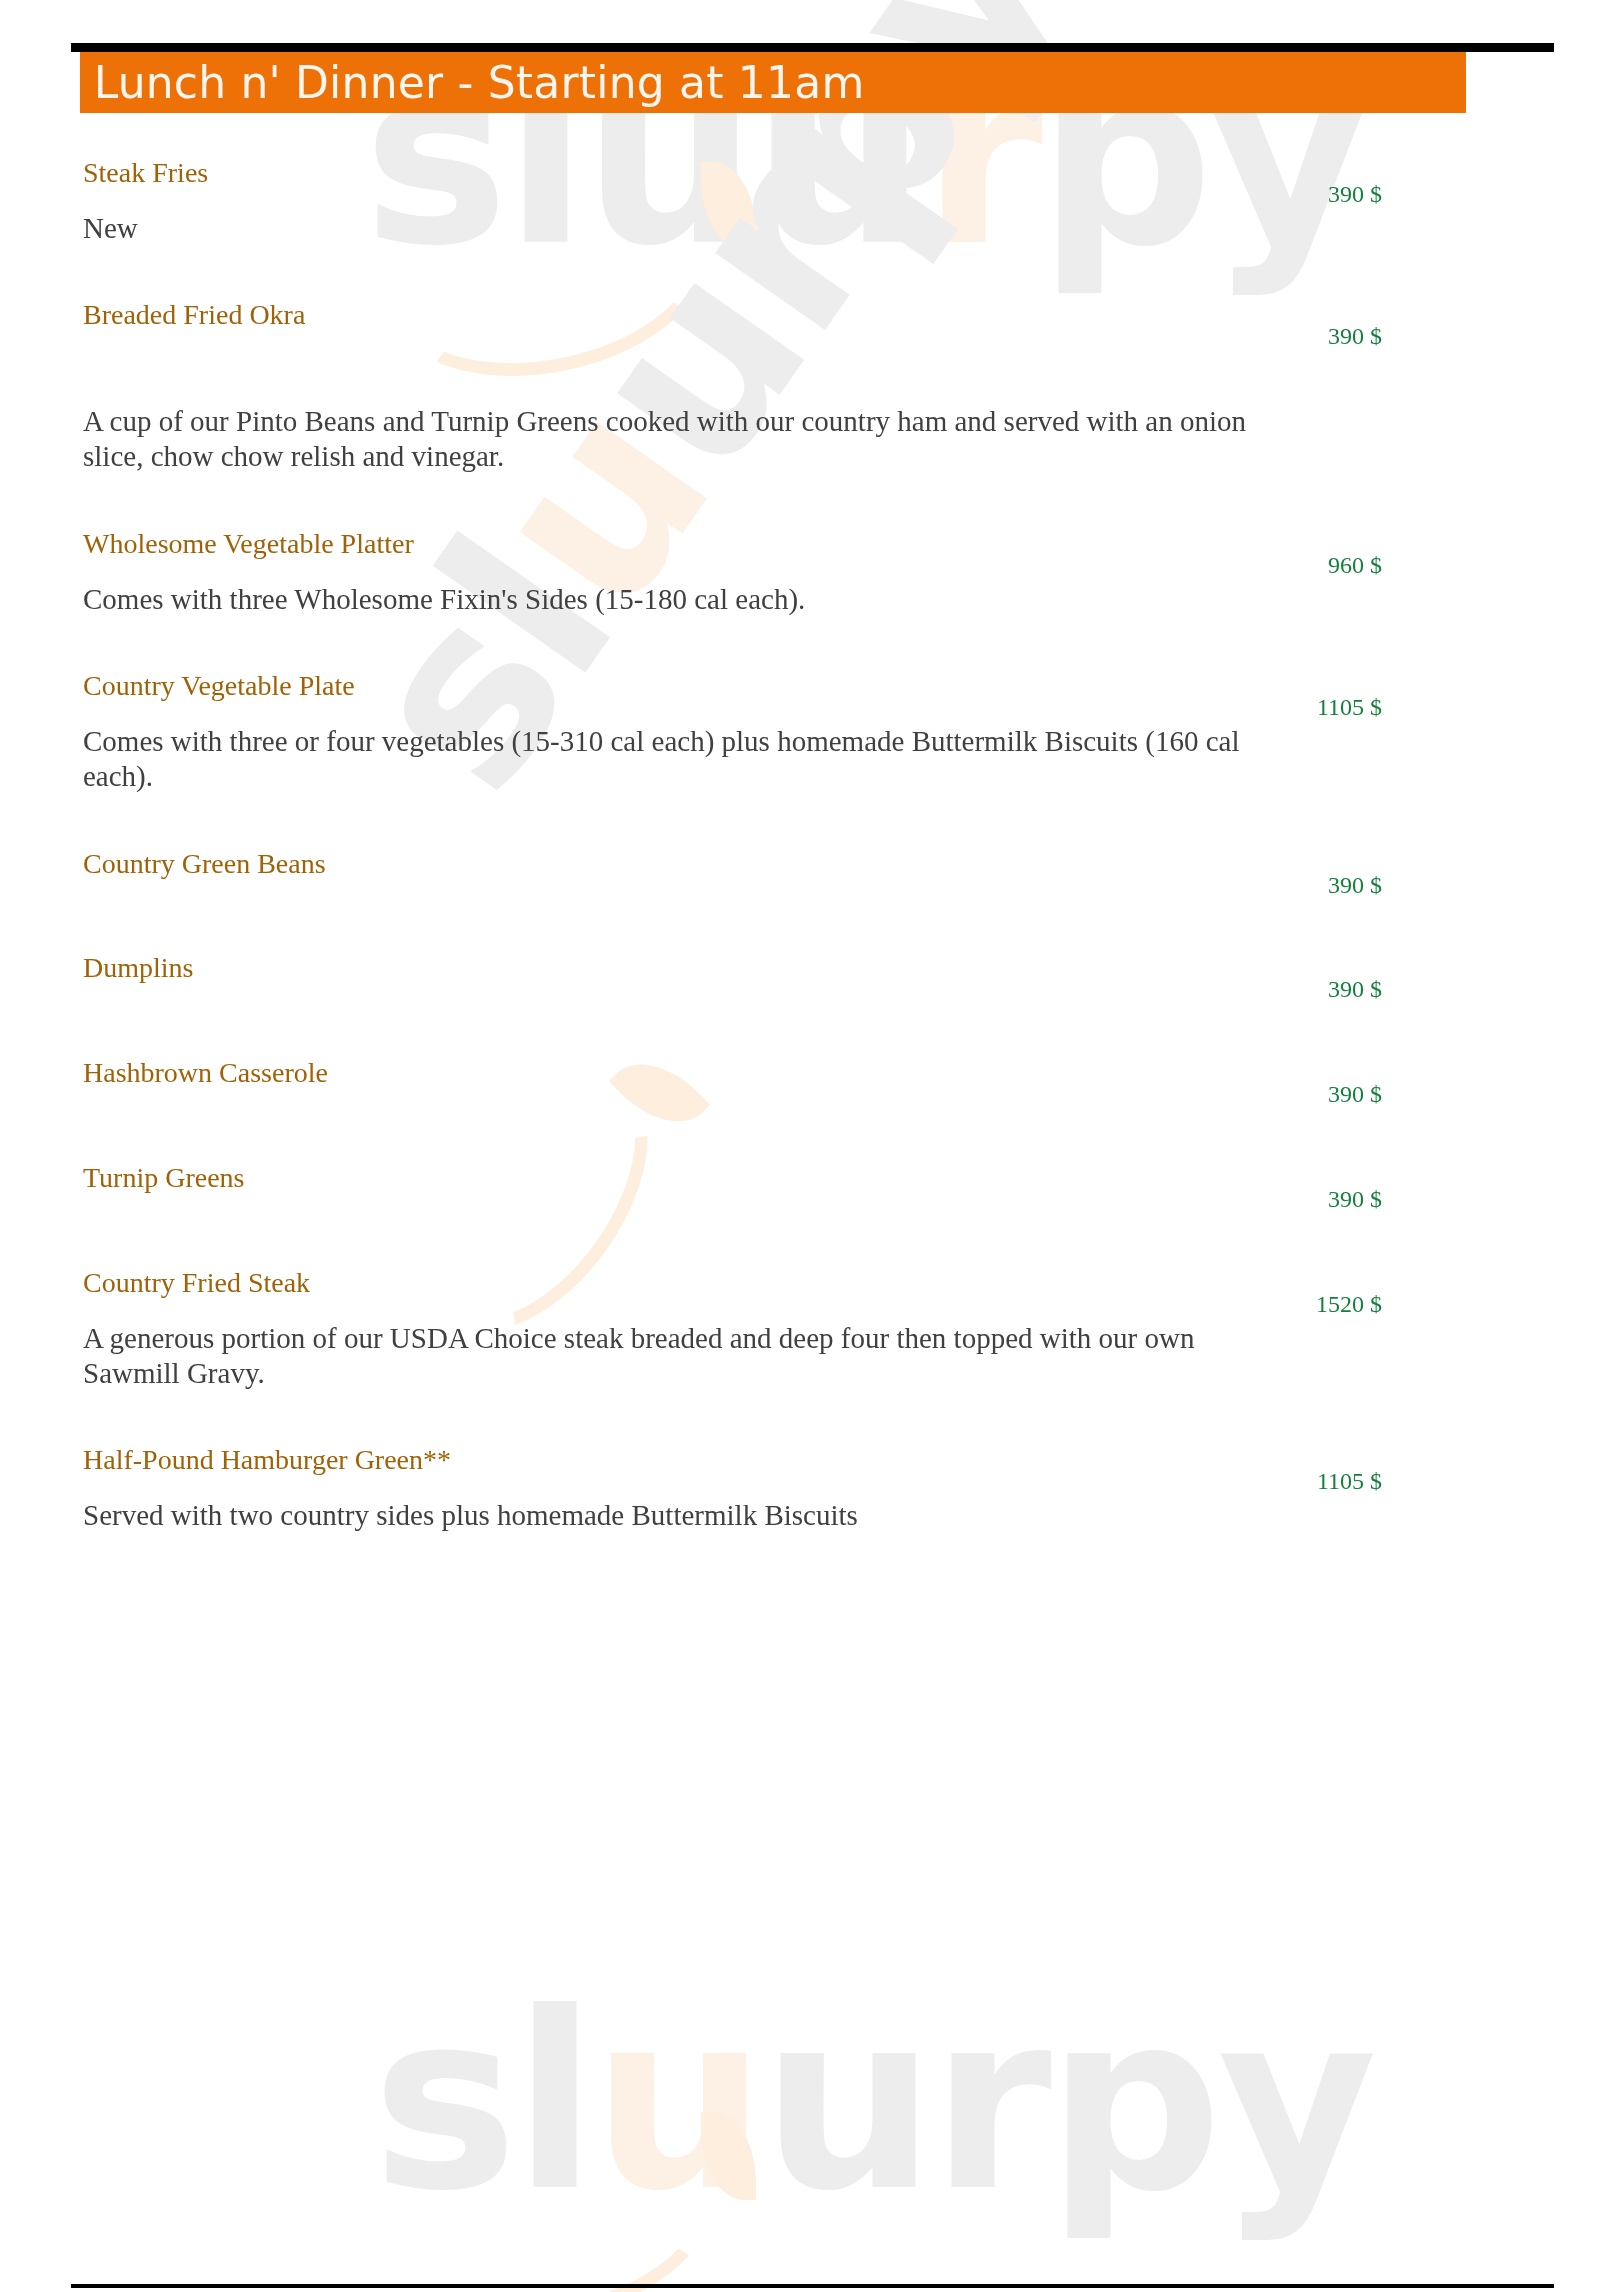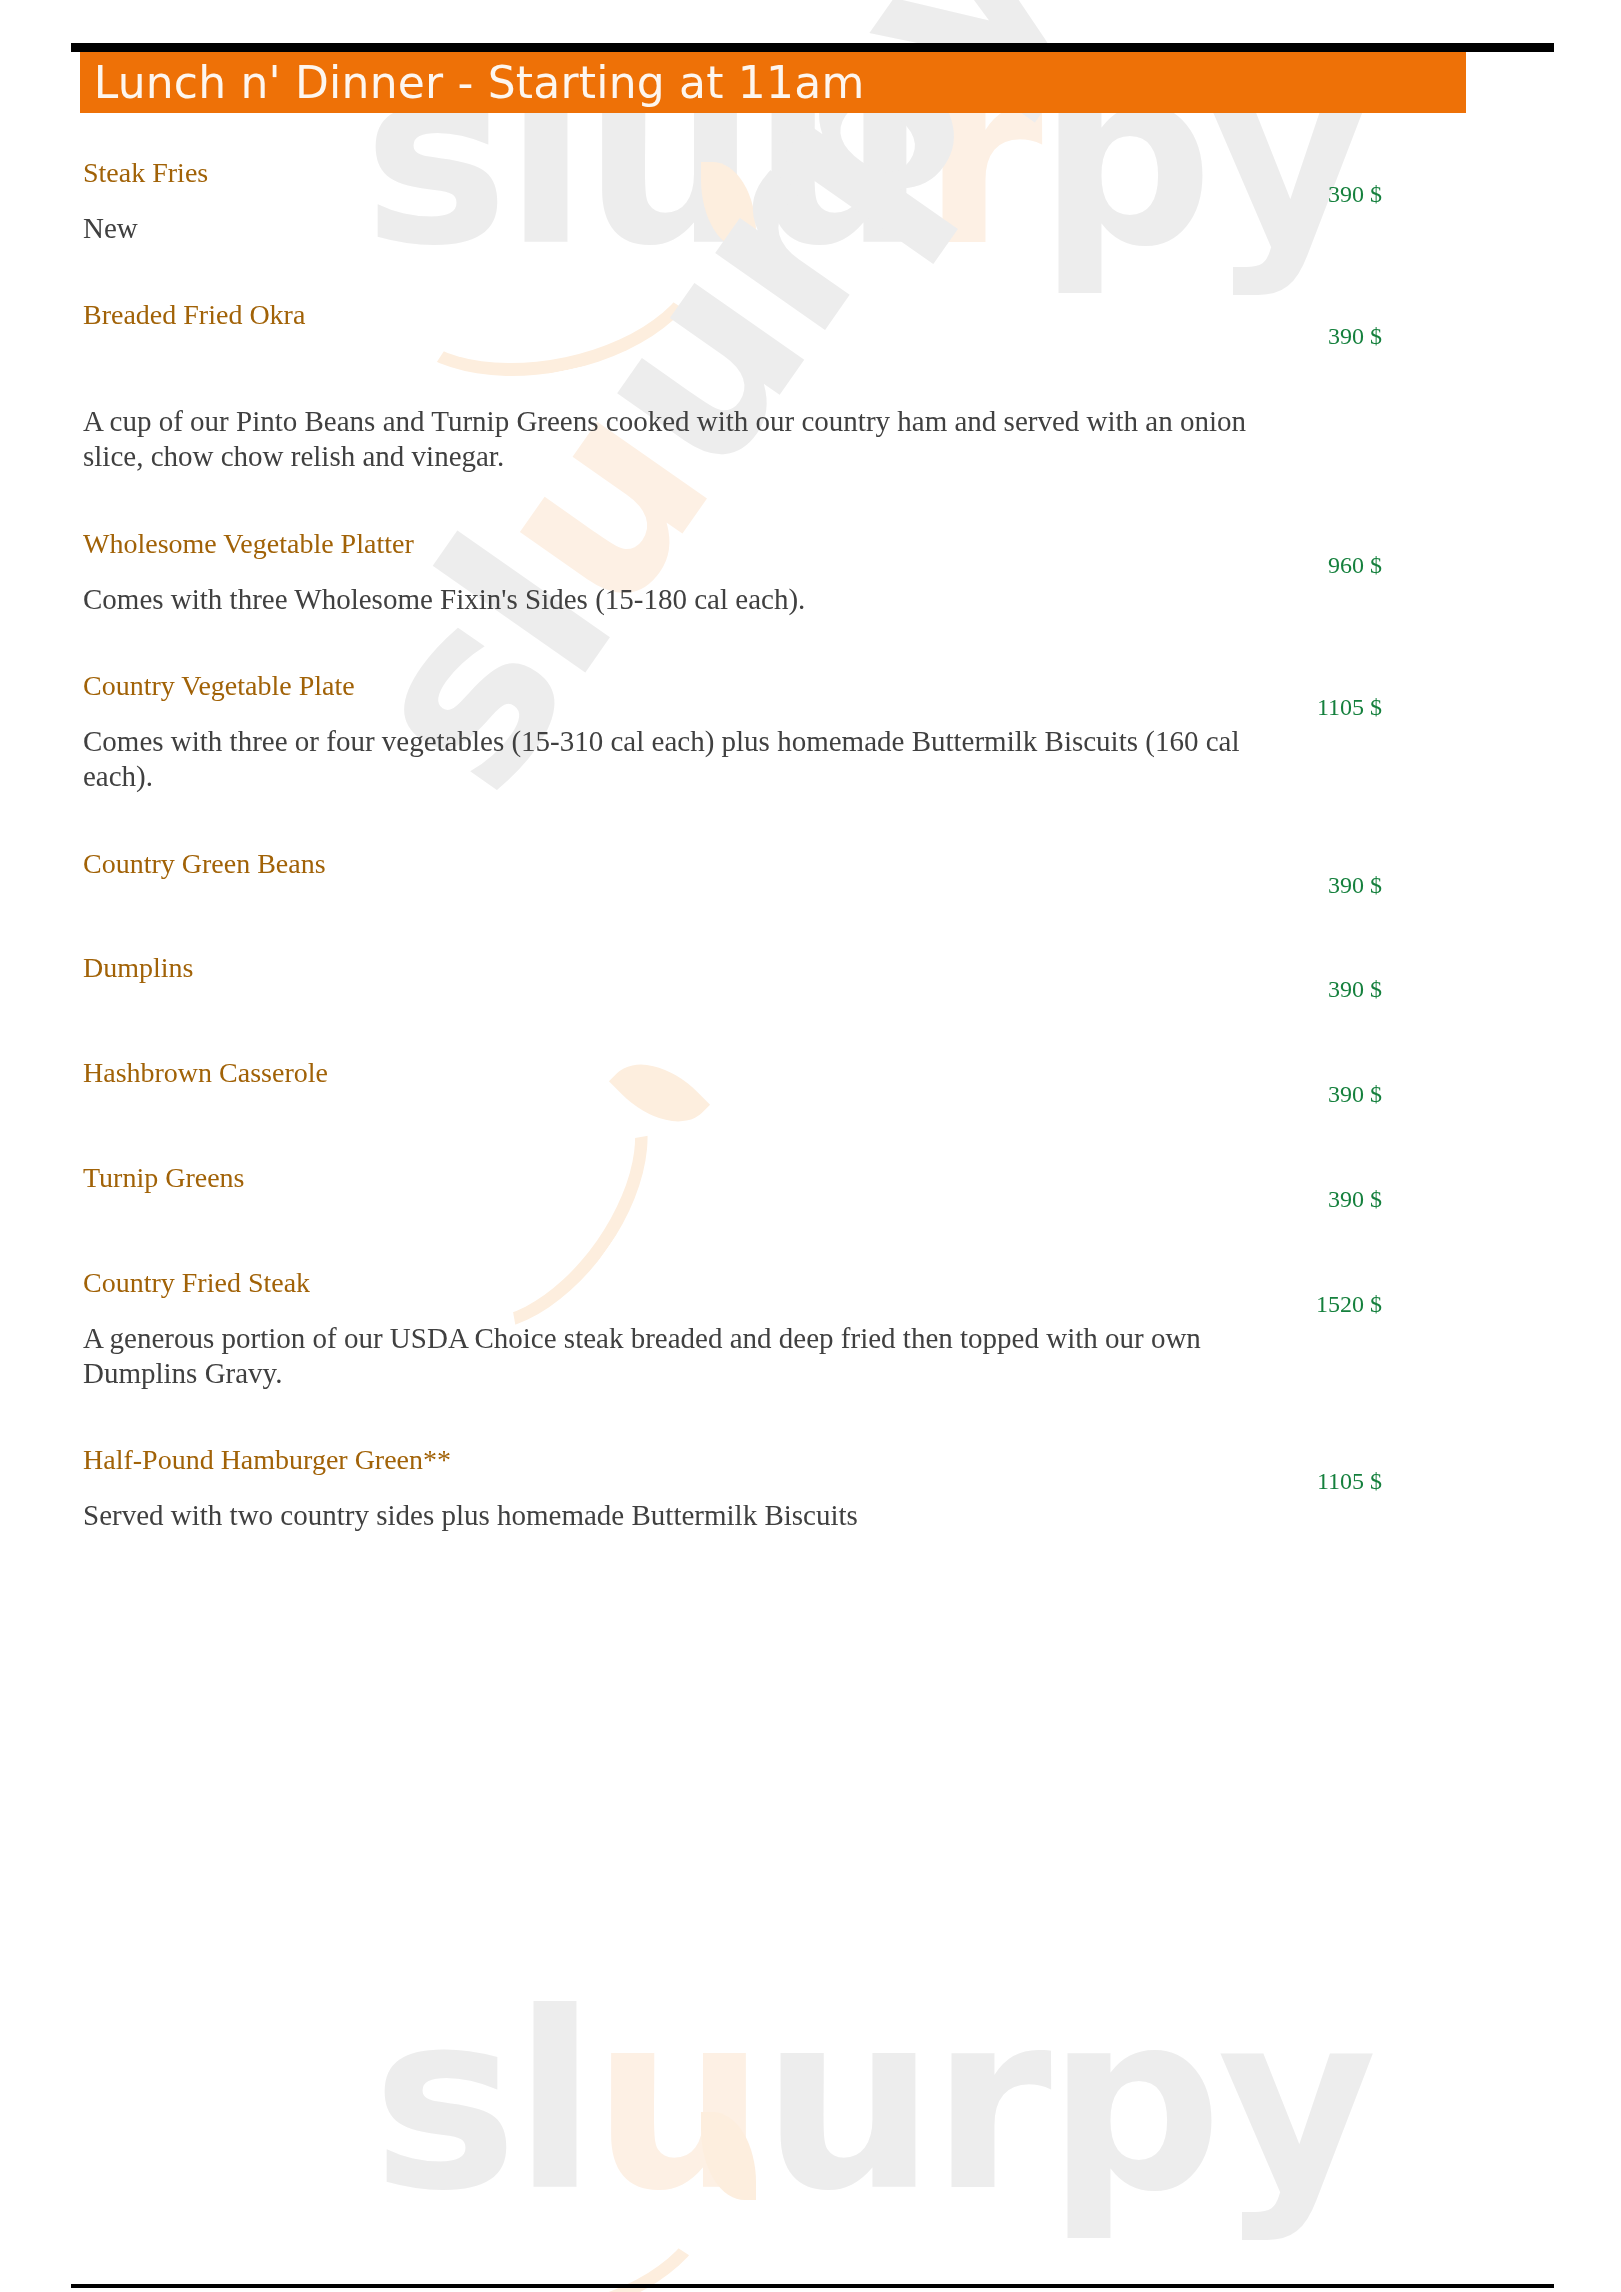--- a/index.html
+++ b/index.html
@@ -257,21 +257,21 @@
         <div class="item-name">Turnip Greens</div>
         <div class="item-price">390 $</div>
       </div>
     </div>
 
     <div class="menu-item">
       <div class="item-head">
         <div class="item-name">Country Fried Steak</div>
         <div class="item-price">1520 $</div>
       </div>
-      <div class="item-desc">A generous portion of our USDA Choice steak breaded and deep fried then topped with our own Dumplins Gravy.</div>
+      <div class="item-desc">A generous portion of our USDA Choice steak breaded and deep four then topped with our own Sawmill Gravy.</div>
     </div>
 
     <div class="menu-item">
       <div class="item-head">
         <div class="item-name">Half-Pound Hamburger Green**</div>
         <div class="item-price">1105 $</div>
       </div>
       <div class="item-desc">Served with two country sides plus homemade Buttermilk Biscuits</div>
     </div>
 

